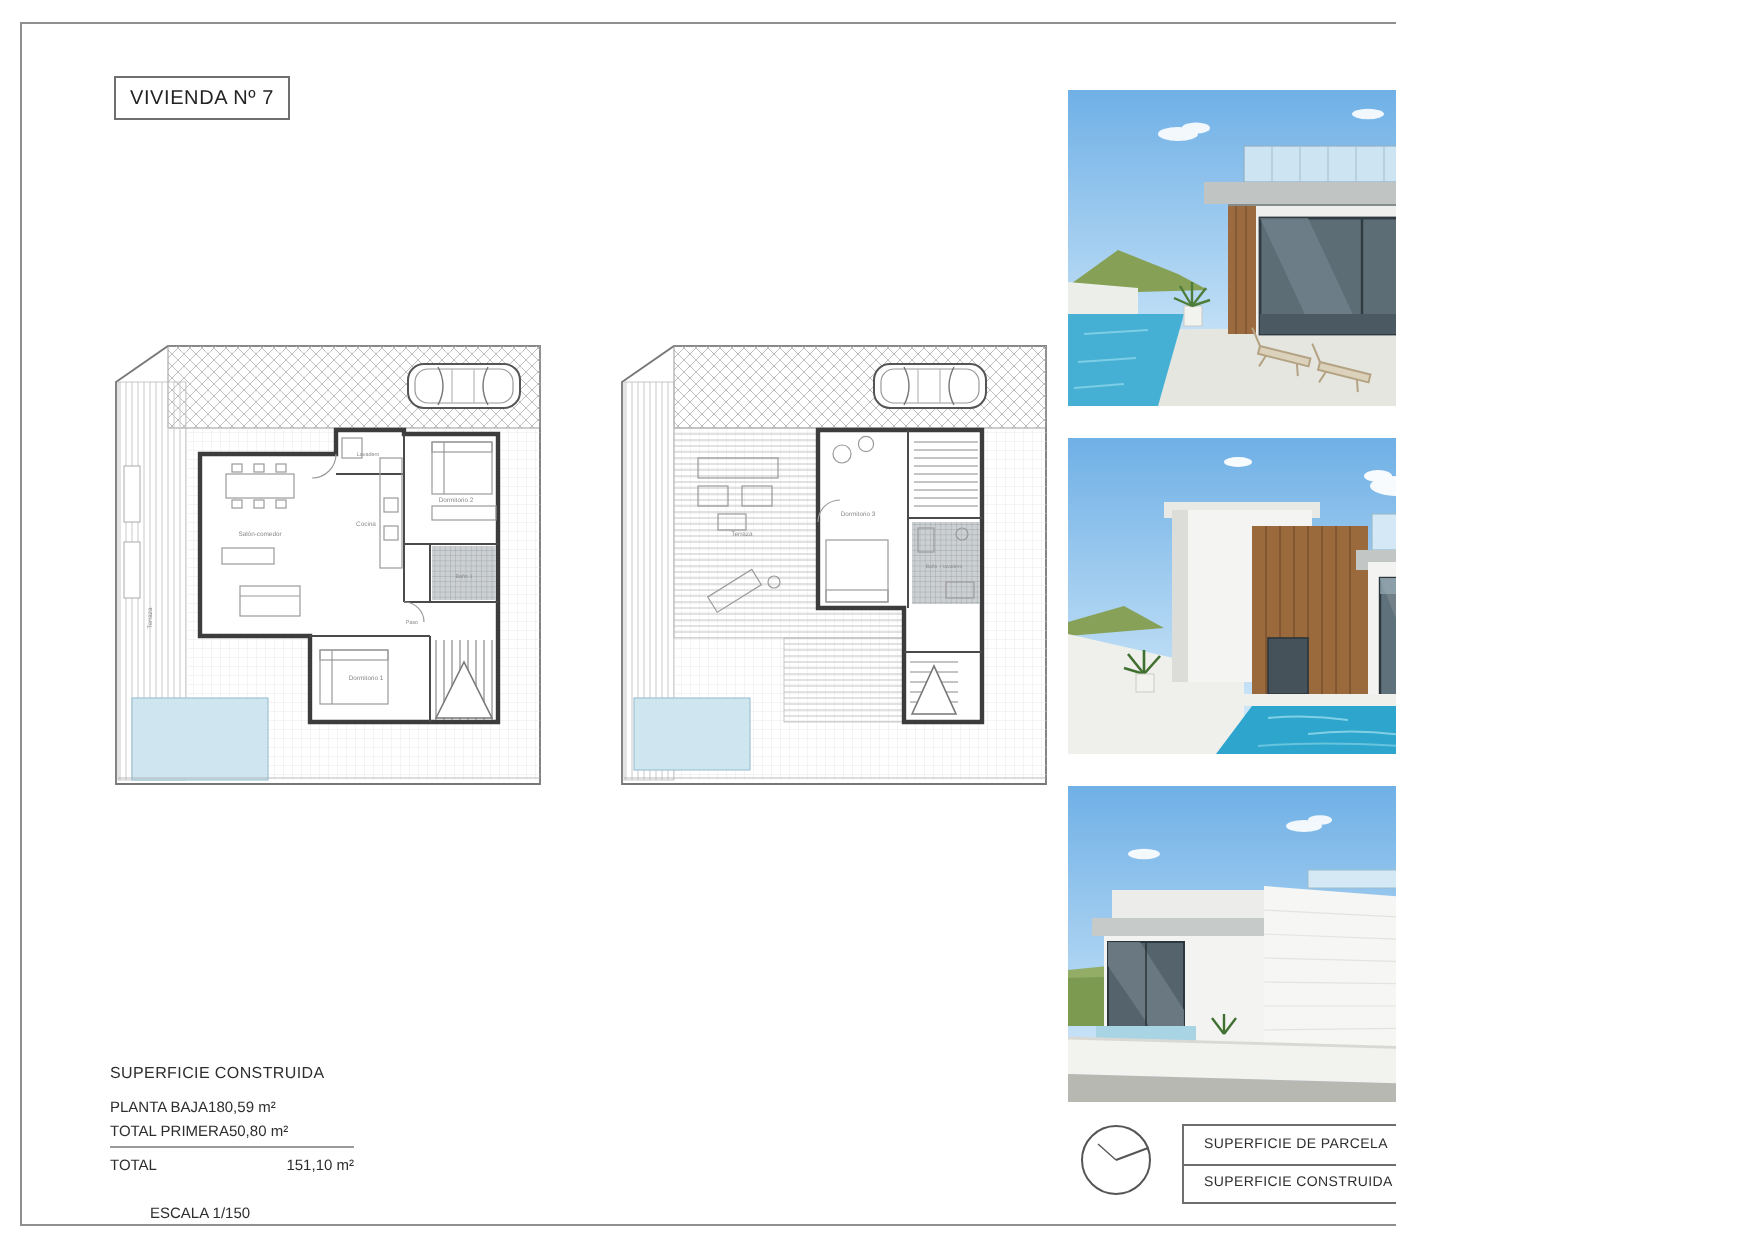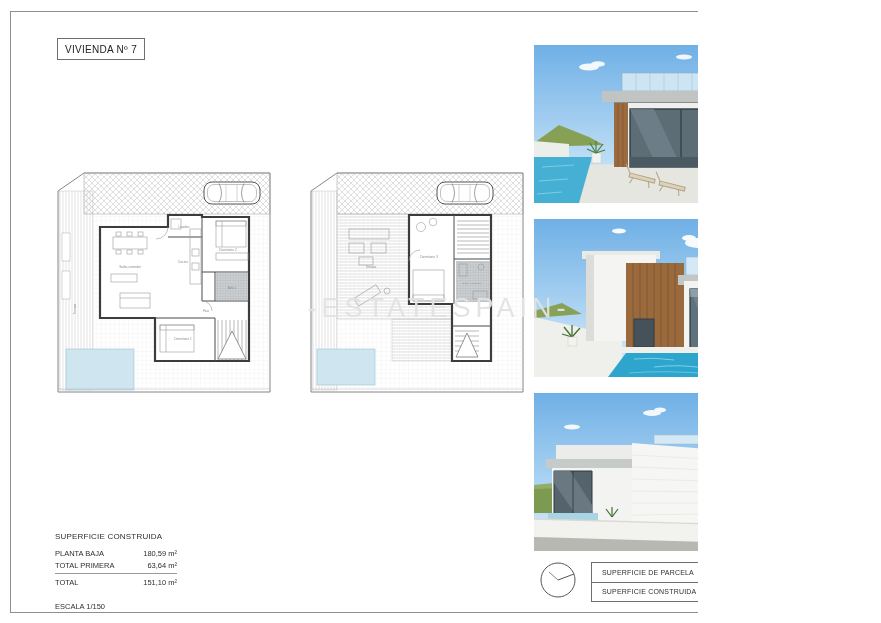--- a/index.html
+++ b/index.html
@@ -17,24 +17,24 @@
   #plan-first{left:309px;top:171px;}
   .render{position:absolute;left:534px;width:281px;height:158px;}
   #render-1{top:45px;} #render-2{top:219px;} #render-3{top:393px;}
   .watermark{
     position:absolute;left:283px;top:293px;width:312px;z-index:6;
     font-size:27px;letter-spacing:5px;color:rgba(226,226,226,.95);
     text-align:center;pointer-events:none;white-space:nowrap;
   }
   .summary{position:absolute;left:55px;top:532px;width:122px;font-size:7.5px;color:#2e2e2e;}
   .summary .s-title{font-size:8px;margin-bottom:8px;letter-spacing:.2px;}
-  .summary .s-row{display:flex;justify-content:space-between;margin-bottom:3px;}
+  .summary .s-row{display:flex;justify-content:flex-start;margin-bottom:3px;}
   .summary .s-sep{border-top:1px solid #9a9a9a;margin:3px 0 4px 0;}
   .summary .s-total{display:flex;justify-content:space-between;}
-  .summary .s-scale{margin-top:15px;}
+  .summary .s-scale{margin-top:15px;margin-left:20px;}
   .compass{position:absolute;left:539px;top:561px;}
   .parcel-table{
     position:absolute;left:591px;top:562px;width:254px;height:38px;border:1px solid #6e6e6e;
     display:flex;flex-direction:column;font-size:7px;color:#2e2e2e;
   }
   .pt-row{flex:1;display:flex;align-items:center;}
   .pt-row + .pt-row{border-top:1px solid #6e6e6e;}
   .pt-label{padding-left:10px;flex:1;letter-spacing:.2px;}
   .pt-value{padding-right:48px;text-align:right;}
   svg text{font-family:"Liberation Sans",sans-serif;}
@@ -76,21 +76,20 @@
       </linearGradient>
     </defs>
   </svg>
 
   <div class="frame"></div>
 
   <div class="title-box">
     <span>VIVIENDA Nº 7</span>
   </div>
 
-  <div class="watermark">-ESTATESPAIN-</div>
 
   <svg id="plan-ground" class="plan" viewBox="0 0 217 223">
     <polygon points="28,2 214,2 214,221 2,221 2,20" fill="#fff" stroke="#777" stroke-width="0.9"></polygon>
     <polygon points="28,2 214,2 214,43 28,43" fill="url(#pat-hatch)" stroke="#999" stroke-width="0.5"></polygon>
     <use href="#car-icon" x="148" y="9"></use>
     <rect x="3" y="20" width="34" height="199" fill="url(#pat-v)" stroke="#bbb" stroke-width="0.4"></rect>
     <rect x="6" y="62" width="8" height="28" fill="#fff" stroke="#aaa" stroke-width="0.5"></rect>
     <rect x="6" y="100" width="8" height="28" fill="#fff" stroke="#aaa" stroke-width="0.5"></rect>
     <rect x="38" y="43" width="176" height="176" fill="url(#pat-grid)"></rect>
     <rect x="10" y="178" width="68" height="41" fill="#cfe5f0" stroke="#9fc3d4" stroke-width="0.6"></rect>
@@ -471,21 +470,21 @@
   </svg>
 
   <div class="summary">
     <div class="s-title">SUPERFICIE CONSTRUIDA</div>
     <div class="s-row">
       <span>PLANTA BAJA</span>
       <span>180,59 m²</span>
     </div>
     <div class="s-row">
       <span>TOTAL PRIMERA</span>
-      <span>63,64 m²</span>
+      <span>50,80 m²</span>
     </div>
     <div class="s-sep"></div>
     <div class="s-total">
       <span>TOTAL</span>
       <span>151,10 m²</span>
     </div>
     <div class="s-scale">ESCALA 1/150</div>
   </div>
 
   <svg class="compass" width="38" height="38" viewBox="0 0 38 38">

